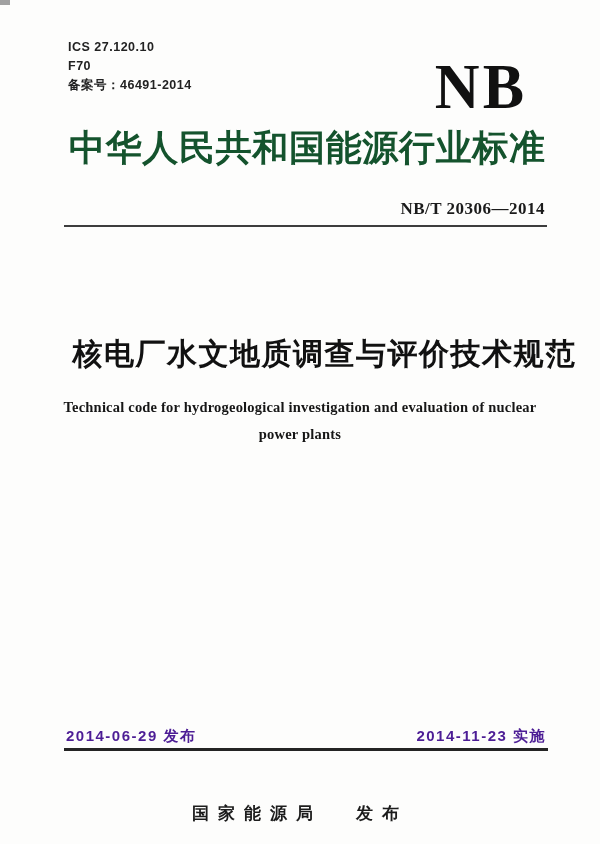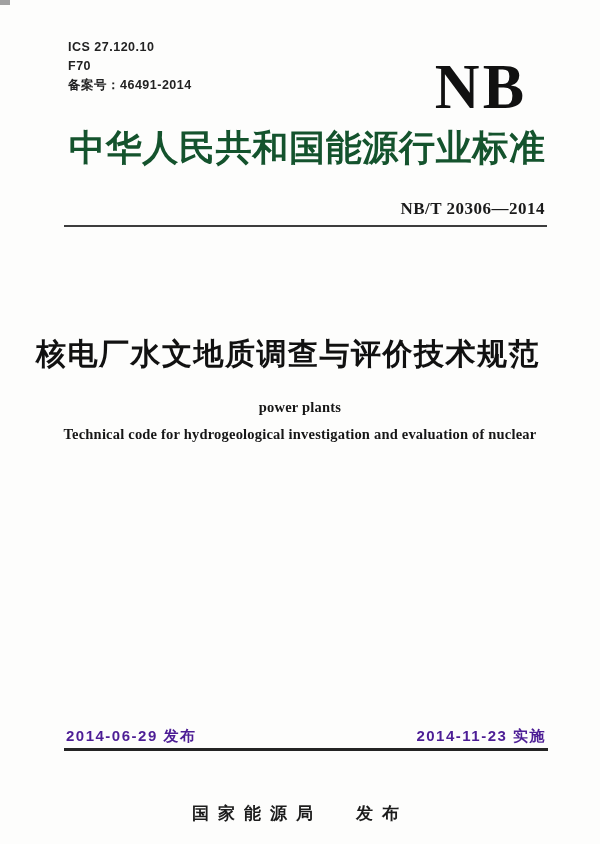--- a/index.html
+++ b/index.html
@@ -37,21 +37,22 @@
   .std-number{
     position:absolute;right:55px;top:179px;
     font-family:"Liberation Serif","DejaVu Serif",serif;
     font-size:17px;font-weight:600;letter-spacing:.5px;color:#1b1b1b;margin-top:20px;
   }
   .rule-top{
     position:absolute;left:64px;right:53px;top:225px;
     height:2px;background:#3d3d3d;
   }
   .title-cn{
-    position:absolute;left:4px;right:0;top:334px;
+    position:absolute;left:17px;right:0;top:334px;
+    text-align:center;
     font-size:30px;font-weight:bold;letter-spacing:1.5px;
     color:#111;
     padding-left:32px;
   }
   .title-en{
     position:absolute;left:0;right:0;top:394px;
     text-align:center;
     font-family:"Liberation Serif","DejaVu Serif",serif;
     font-weight:bold;font-size:14.5px;line-height:27px;
     color:#161616;letter-spacing:.2px;
@@ -89,22 +90,22 @@
 
   <div class="std-category">中华人民共和国能源行业标准</div>
 
   <div class="std-number">NB/T 20306—2014</div>
 
   <div class="rule-top"></div>
 
   <div class="title-cn">核电厂水文地质调查与评价技术规范</div>
 
   <div class="title-en">
+    <div>Technical code for hydrogeological investigation and evaluation of nuclear</div>
     <div>power plants</div>
-    <div>Technical code for hydrogeological investigation and evaluation of nuclear</div>
   </div>
 
   <div class="dates-row">
     <span>2014-06-29 发布</span>
     <span>2014-11-23 实施</span>
   </div>
 
   <div class="rule-bottom"></div>
 
   <div class="publisher-row">

